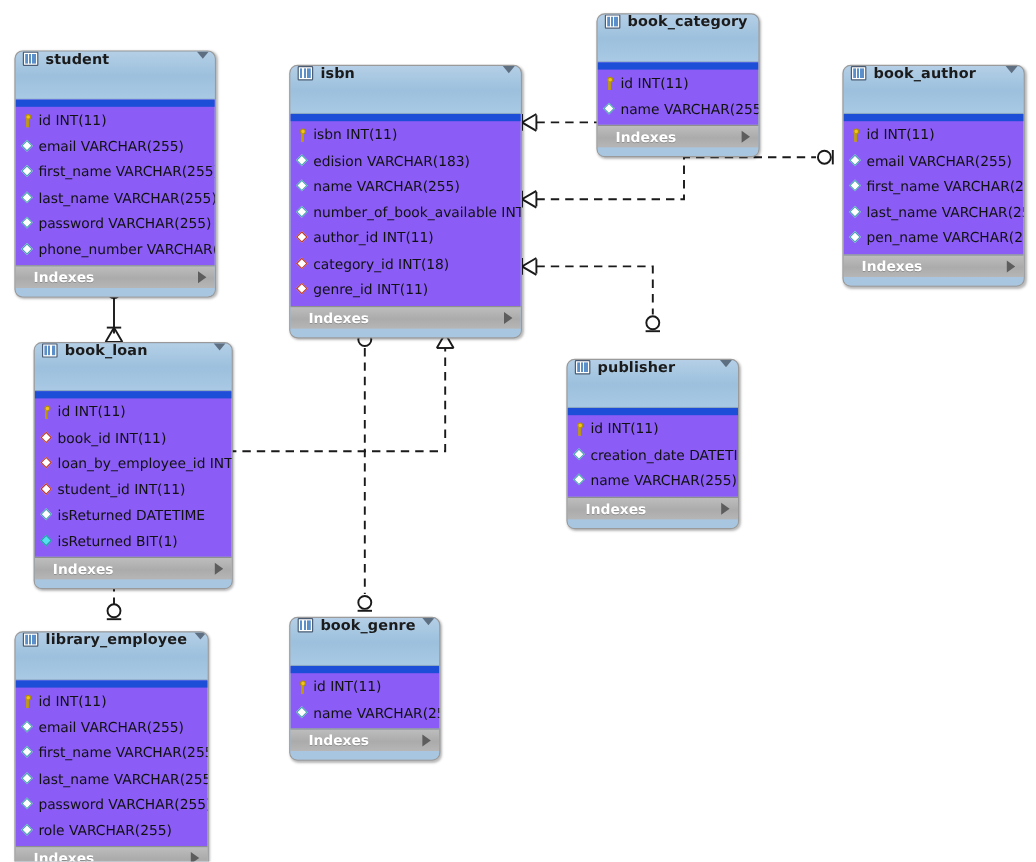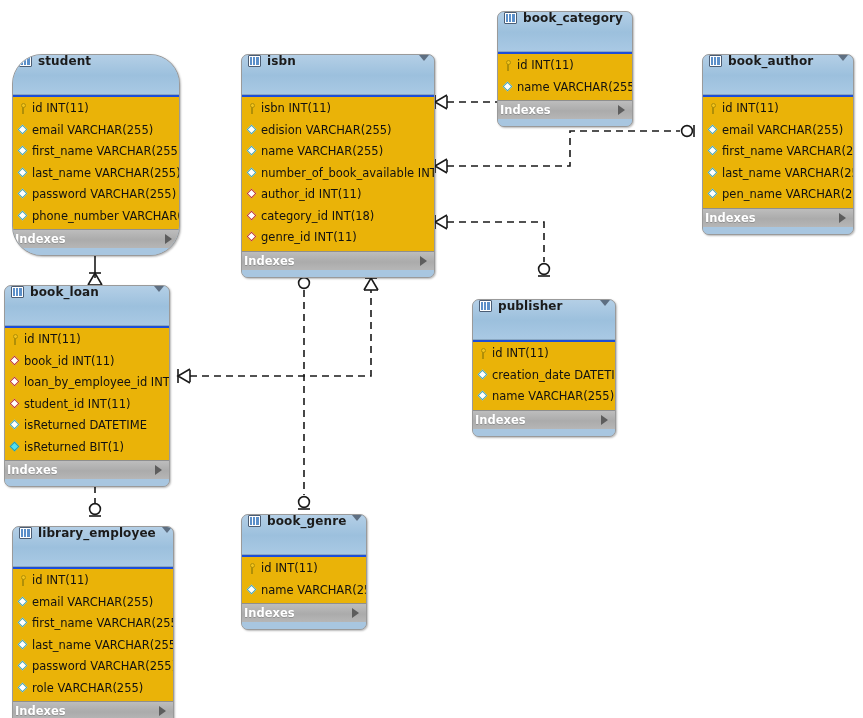--- a/index.html
+++ b/index.html
@@ -89,22 +89,22 @@
   .tbl-caret {
     flex: 0 0 auto;
     width: 0; height: 0;
     margin-left: 6px;
     border-left: 5px solid transparent;
     border-right: 5px solid transparent;
     border-top: 6px solid #5e6f82;
   }
 
   .tbl-cols {
-    background: #eab308;
-    border-top: 2px solid #1d4ed8;
+    background: #8b5cf6;
+    border-top: 6px solid #1d4ed8;
     padding: 1px 0 2px 0;
   }
 
   .col-row {
     display: flex;
     align-items: center;
     height: 21.5px;
     padding-left: 5px;
     white-space: nowrap;
   }
@@ -182,21 +182,21 @@
     transform: rotate(45deg);
   }
 
   .tbl-indexes {
     height: 19px;
     box-sizing: border-box;
     background: linear-gradient(to bottom, #bdbdbd 0%, #ababab 55%, #b6b6b6 100%);
     border-top: 1px solid #8f8f8f;
     display: flex;
     align-items: center;
-    padding: 0 7px 0 2px;
+    padding: 0 7px 0 15px;
   }
 
   .idx-label {
     font-size: 11.5px;
     font-weight: bold;
     color: #ffffff;
     flex: 1 1 auto;
     line-height: 12px;
     text-shadow: 0 1px 0 rgba(0,0,0,0.18);
   }
@@ -316,21 +316,21 @@
         <path class="nt" d="M 88 467 L 102 467"></path>
         <path class="nt" d="M 89 479 L 101 479"></path>
       </g>
       <g>
         <circle class="nt nt-fill" cx="95" cy="509" r="5.4"></circle>
         <path class="nt" d="M 89 516 L 101 516"></path>
       </g>
     </g>
   </svg>
 
-  <div class="table-box" style="left:12px; top:54px; width:168px;border-radius:30px;">
+  <div class="table-box" style="left:12px; top:42px; width:168px;">
     <div class="tbl-header">
       <span class="tbl-icon"></span>
       <span class="tbl-title">student</span>
       <span class="tbl-caret"></span>
     </div>
     <div class="tbl-cols">
       <div class="col-row">
         <span class="mk mk-pk"></span>
         <span class="col-label">id INT(11)</span>
       </div>
@@ -368,21 +368,21 @@
       <span class="tbl-title">isbn</span>
       <span class="tbl-caret"></span>
     </div>
     <div class="tbl-cols">
       <div class="col-row">
         <span class="mk mk-pk"></span>
         <span class="col-label">isbn INT(11)</span>
       </div>
       <div class="col-row">
         <span class="mk mk-diamond"></span>
-        <span class="col-label">edision VARCHAR(255)</span>
+        <span class="col-label">edision VARCHAR(183)</span>
       </div>
       <div class="col-row">
         <span class="mk mk-diamond"></span>
         <span class="col-label">name VARCHAR(255)</span>
       </div>
       <div class="col-row">
         <span class="mk mk-diamond"></span>
         <span class="col-label">number_of_book_available INT(11)</span>
       </div>
       <div class="col-row">
@@ -456,21 +456,21 @@
         <span class="col-label">pen_name VARCHAR(255)</span>
       </div>
     </div>
     <div class="tbl-indexes">
       <span class="idx-label">Indexes</span>
       <span class="idx-caret"></span>
     </div>
     <div class="tbl-foot"></div>
   </div>
 
-  <div class="table-box" style="left:4px; top:285px; width:166px;">
+  <div class="table-box" style="left:28px; top:285px; width:166px;">
     <div class="tbl-header">
       <span class="tbl-icon"></span>
       <span class="tbl-title">book_loan</span>
       <span class="tbl-caret"></span>
     </div>
     <div class="tbl-cols">
       <div class="col-row">
         <span class="mk mk-pk"></span>
         <span class="col-label">id INT(11)</span>
       </div>

